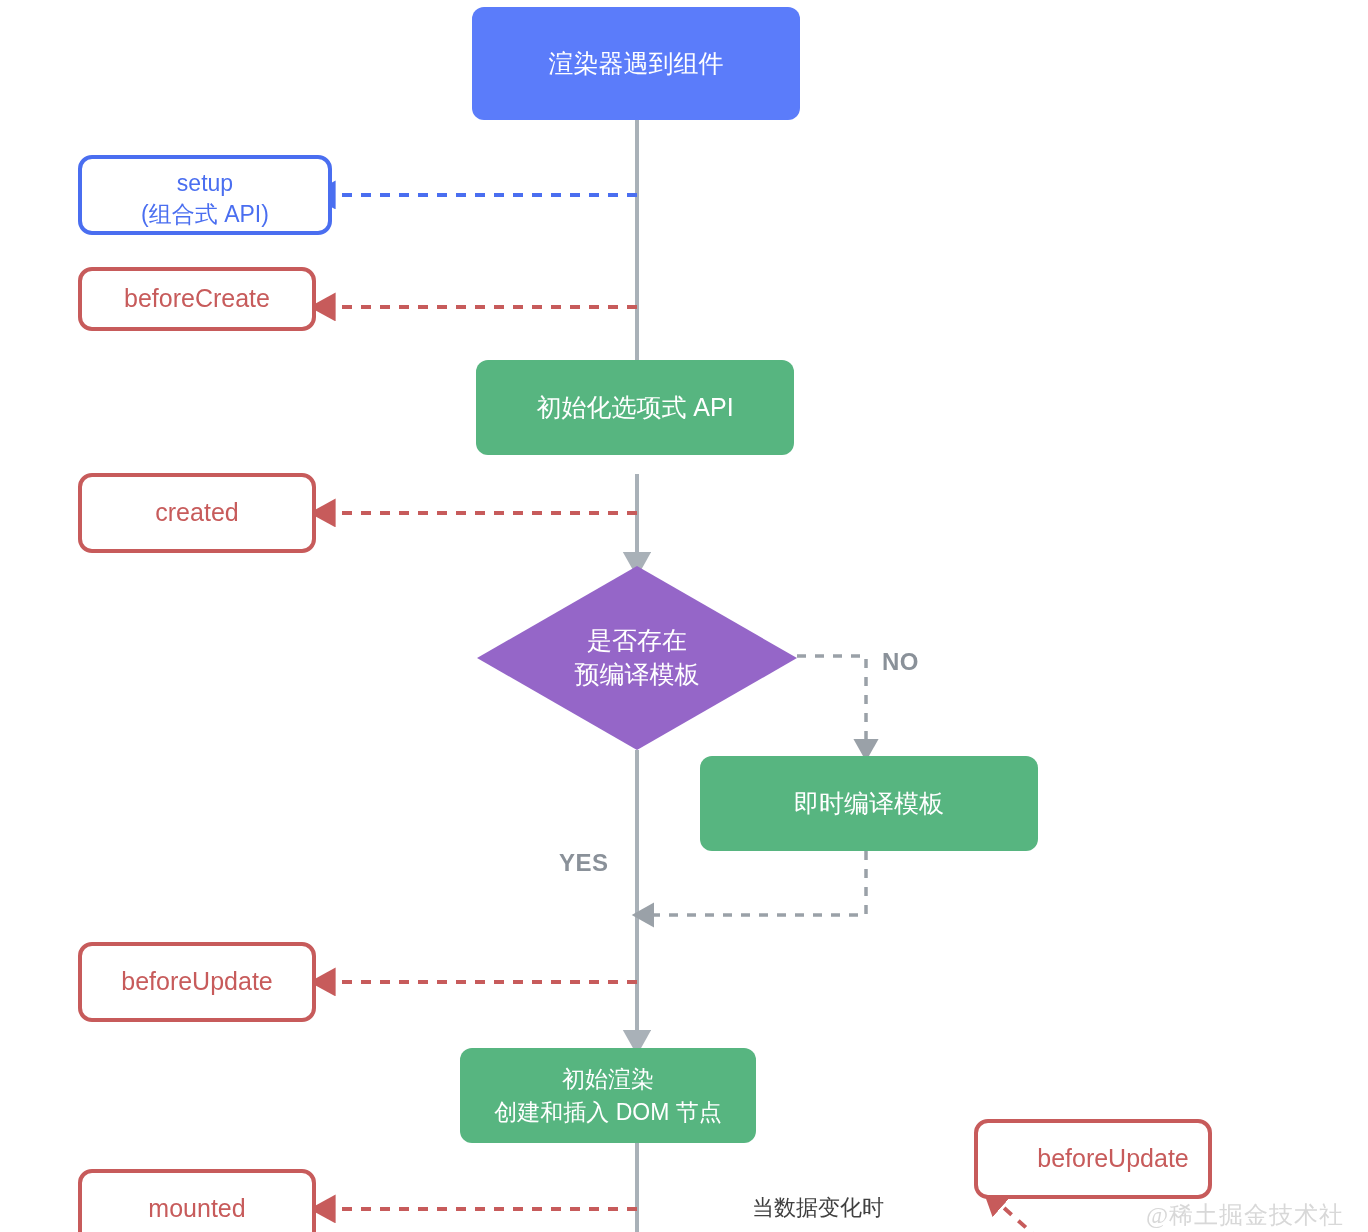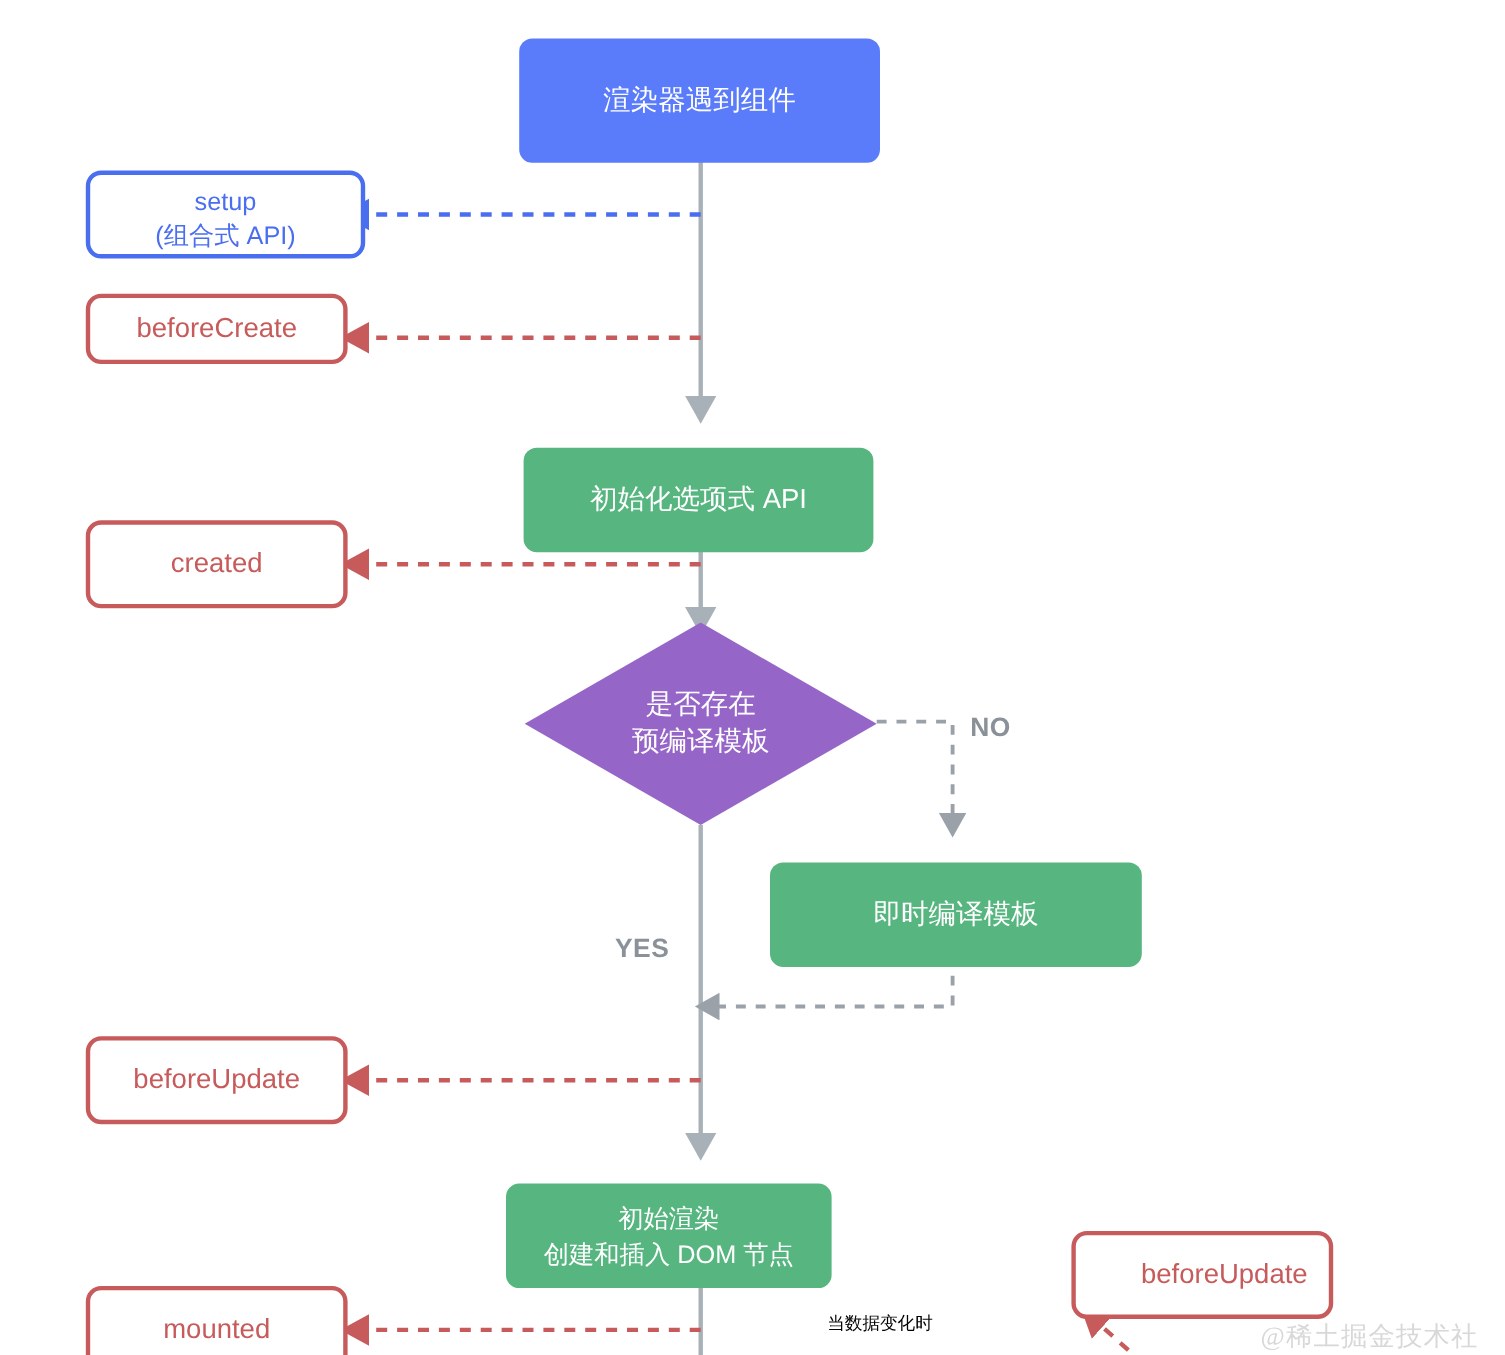--- a/index.html
+++ b/index.html
@@ -31,21 +31,20 @@
     align-items: center;
     justify-content: center;
     text-align: center;
     line-height: 1.42;
     white-space: pre-line;
   }
   .node-fill {
     color: #ffffff;
     border-radius: 12px;
     font-size: 25px;
-    margin-top: 28px;
   }
   .node-blue  { background: #5b7cfa; }
   .node-green { background: #57b580; }
   .node-outline {
     background: #ffffff;
     border-radius: 14px;
     font-size: 25px;
     border: 4px solid #c75b5b;
     color: #c75b5b;
   }
@@ -78,22 +77,22 @@
   }
   .edge-label {
     position: absolute;
     color: #8a9199;
     font-weight: bold;
     font-size: 24px;
     letter-spacing: 0.5px;
   }
   .flow-note {
     position: absolute;
-    color: #000000;
-    font-size: 16px;
+    color: #404040;
+    font-size: 22px;
   }
   .watermark {
     position: absolute;
     color: #d8d8d8;
     font-family: "Liberation Serif", "DejaVu Serif", serif;
     font-size: 24px;
     letter-spacing: 1px;
   }
 </style>
 </head>
@@ -144,21 +143,21 @@
 
   <div class="node node-outline node-outline-blue" style="left:78px; top:155px; width:254px; height:80px;align-items:flex-end;">
     <span>setup
 (组合式 API)</span>
   </div>
 
   <div class="node node-outline" style="left:78px; top:267px; width:238px; height:64px;">
     <span>beforeCreate</span>
   </div>
 
-  <div class="node node-fill node-green" style="left:476px; top:379px; width:318px; height:95px;">
+  <div class="node node-fill node-green" style="left:476px; top:360px; width:318px; height:95px;">
     <span>初始化选项式 API</span>
   </div>
 
   <div class="node node-outline" style="left:78px; top:473px; width:238px; height:80px;">
     <span>created</span>
   </div>
 
   <div class="node node-diamond" style="left:477px; top:566px; width:320px; height:184px;">
     <svg class="dshape" viewBox="0 0 320 184" preserveAspectRatio="none">
       <polygon points="160,0 320,92 160,184 0,92" fill="#9566c8"></polygon>

